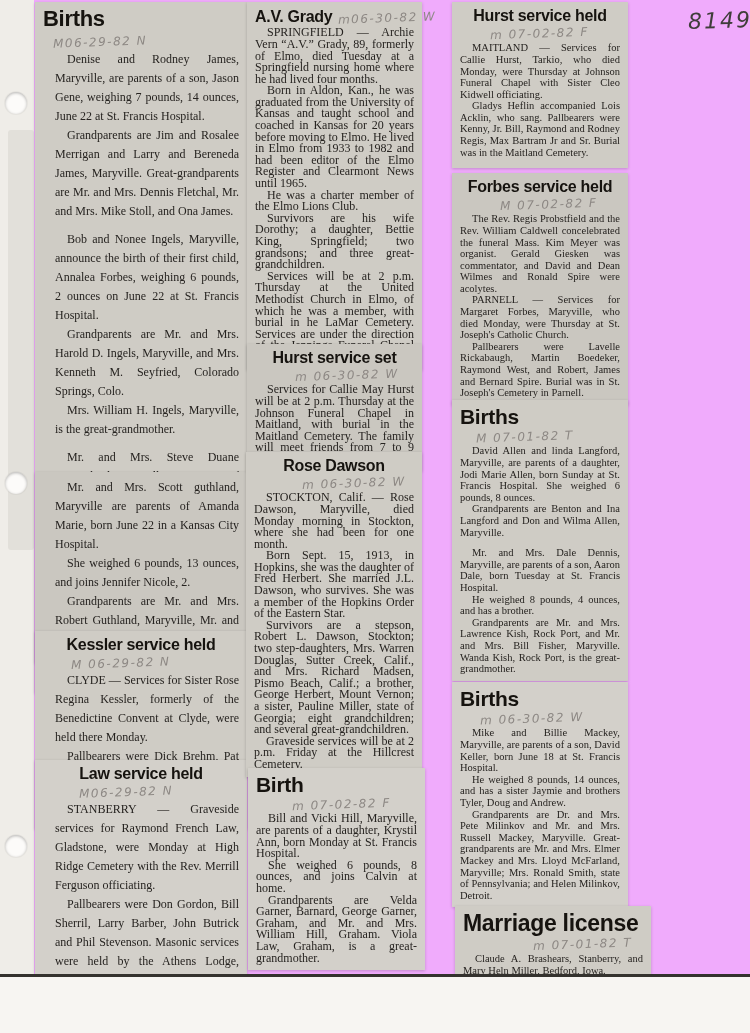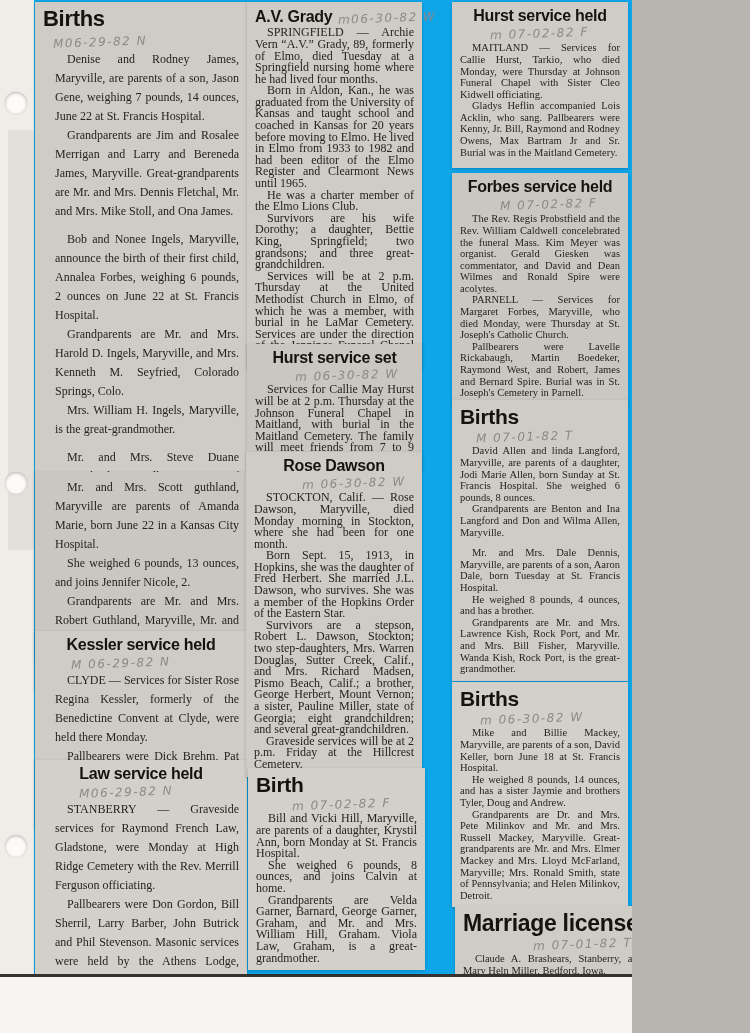--- a/index.html
+++ b/index.html
@@ -1,17 +1,17 @@
 <!DOCTYPE html>
 <html><head>
 <meta charset="utf-8">
 <style>
   html,body{margin:0;padding:0;}
   body{background:#b8b5b0;font-family:"Liberation Serif", serif;}
-  .page{position:relative;width:632px;height:1033px;background:#0ea5e9;overflow:hidden;}
+  .page{position:relative;width:750px;height:1033px;background:#f0abfc;overflow:hidden;}
   .left-strip{position:absolute;top:0;left:0;width:34px;height:975px;background:#efede8;}
   .tape-shadow{position:absolute;top:130px;left:8px;width:26px;height:420px;background:#e2e0da;border-radius:3px;}
   .hole{position:absolute;left:5px;width:22px;height:22px;border-radius:50%;background:#fcfbf9;
         box-shadow:inset 0 1px 3px rgba(0,0,0,0.28), 0 0 0 1px rgba(0,0,0,0.04);}
   .page-edge-line{position:absolute;top:974px;left:0;width:750px;height:3px;background:#34322e;z-index:30;}
   .below-page{position:absolute;top:977px;left:0;width:750px;height:56px;background:#f7f5f2;z-index:29;}
   .page-number{position:absolute;top:8px;left:688px;font-family:"DejaVu Sans",sans-serif;font-style:italic;
                font-size:22px;color:#3f3d3a;letter-spacing:2px;transform:rotate(-2deg);}
   .clip{position:absolute;background:#cfccc5;box-shadow:0 1px 3px rgba(0,0,0,0.20);
         padding:6px 8px;box-sizing:border-box;color:#262320;}
@@ -105,21 +105,21 @@
     <span class="hand block" style="margin-left:36px">m 07-02-82 F</span>
     <p class="para">Bill and Vicki Hill, Maryville, are parents of a daughter, Krystil Ann, born Monday at St. Francis Hospital.</p>
     <p class="para">She weighed 6 pounds, 8 ounces, and joins Calvin at home.</p>
     <p class="para">Grandparents are Velda Garner, Barnard, George Garner, Graham, and Mr. and Mrs. William Hill, Graham. Viola Law, Graham, is a great-grandmother.</p>
   </section>
 
   <section class="clip col3" style="top:2px;left:452px;width:176px;min-height:166px">
     <h2 class="headline md">Hurst service held</h2>
     <span class="hand block" style="margin-left:30px">m 07-02-82 F</span>
     <p class="para">MAITLAND — Services for Callie Hurst, Tarkio, who died Monday, were Thursday at Johnson Funeral Chapel with Sister Cleo Kidwell officiating.</p>
-    <p class="para">Gladys Heflin accompanied Lois Acklin, who sang. Pallbearers were Kenny, Jr. Bill, Raymond and Rodney Owens, Max Bartram Jr and Sr. Burial was in the Maitland Cemetery.</p>
+    <p class="para">Gladys Heflin accompanied Lois Acklin, who sang. Pallbearers were Kenny, Jr. Bill, Raymond and Rodney Regis, Max Bartram Jr and Sr. Burial was in the Maitland Cemetery.</p>
   </section>
 
   <section class="clip col3 shade-b" style="top:173px;left:452px;width:176px;min-height:222px">
     <h2 class="headline md">Forbes service held</h2>
     <span class="hand block" style="margin-left:40px">M 07-02-82 F</span>
     <p class="para">The Rev. Regis Probstfield and the Rev. William Caldwell concelebrated the funeral Mass. Kim Meyer was organist. Gerald Giesken was commentator, and David and Dean Wilmes and Ronald Spire were acolytes.</p>
     <p class="para">PARNELL — Services for Margaret Forbes, Maryville, who died Monday, were Thursday at St. Joseph's Catholic Church.</p>
     <p class="para">Pallbearers were Lavelle Rickabaugh, Martin Boedeker, Raymond West, and Robert, James and Bernard Spire. Burial was in St. Joseph's Cemetery in Parnell.</p>
   </section>
 

